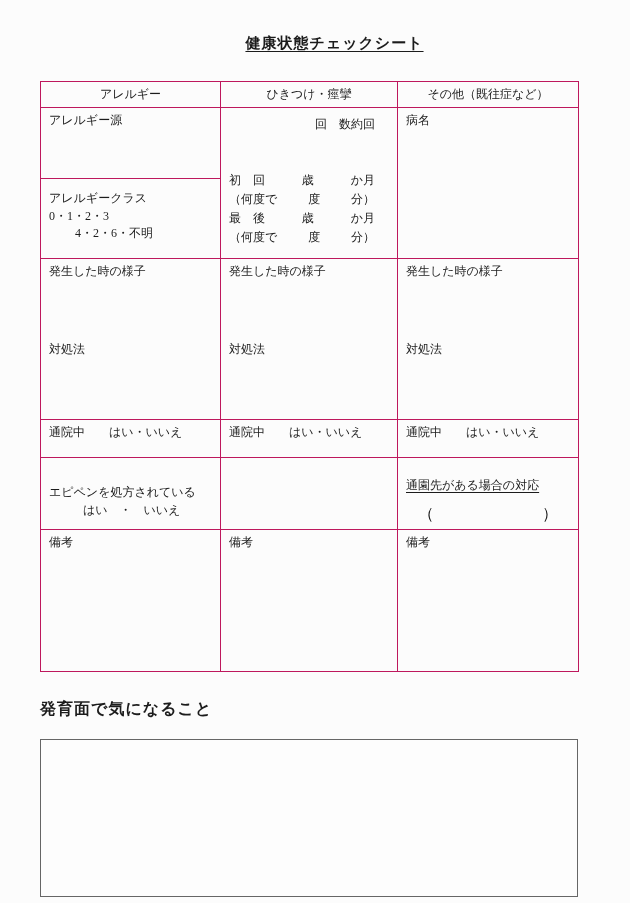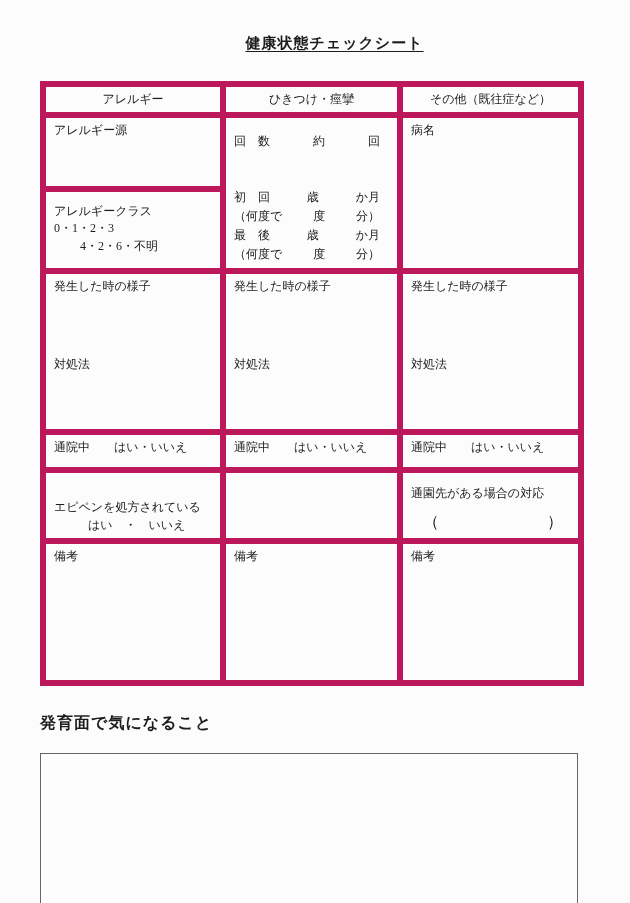--- a/index.html
+++ b/index.html
@@ -30,21 +30,21 @@
     text-decoration: underline;
     text-underline-offset: 3px;
   }
   table.sheet {
     border-collapse: collapse;
     table-layout: fixed;
     margin: 28px 0 0 40px;
     width: 538px;
   }
   table.sheet td {
-    border: 6px solid #be185d;
+    border: 1px solid #be185d;
     vertical-align: top;
     padding: 4px 8px;
     font-size: 12px;
     line-height: 1.45;
     box-sizing: border-box;
     overflow: hidden;
   }
   td.hdr {
     text-align: center;
     height: 21px;
@@ -62,37 +62,38 @@
   .h-r5 { height: 67px; }
   .h-r6 { height: 142px; }
 
   .mid-cell { padding-top: 5px; }
   .spread {
     display: flex;
     justify-content: space-between;
     width: 146px;
     line-height: 19px;
   }
-  .spread.first { margin-top: 10px; }
+  .spread.first { margin-top: 3px; justify-content: flex-end; }
   .spread.gap   { margin-top: 37px; text-align: right; }
 
   .class-line1 { margin-top: 7px; }
   .class-line2 { }
   .class-line3 { margin-left: 26px; }
 
   .treatment { margin-top: 60px; }
 
   td.mid-valign { vertical-align: middle; padding-top: 0; padding-bottom: 2px; }
 
   .epipen-line1 { margin-top: 22px; }
   .epipen-line2 { margin-left: 34px; }
 
   .kinder-label {
+    text-decoration: underline;
     text-underline-offset: 3px;
-    margin-top: 8px;
+    margin-top: 15px;
   }
   .paren-row {
     display: flex;
     justify-content: space-between;
     width: 140px;
     margin-left: 12px;
     margin-top: 7px;
     font-size: 16px;
   }
 

